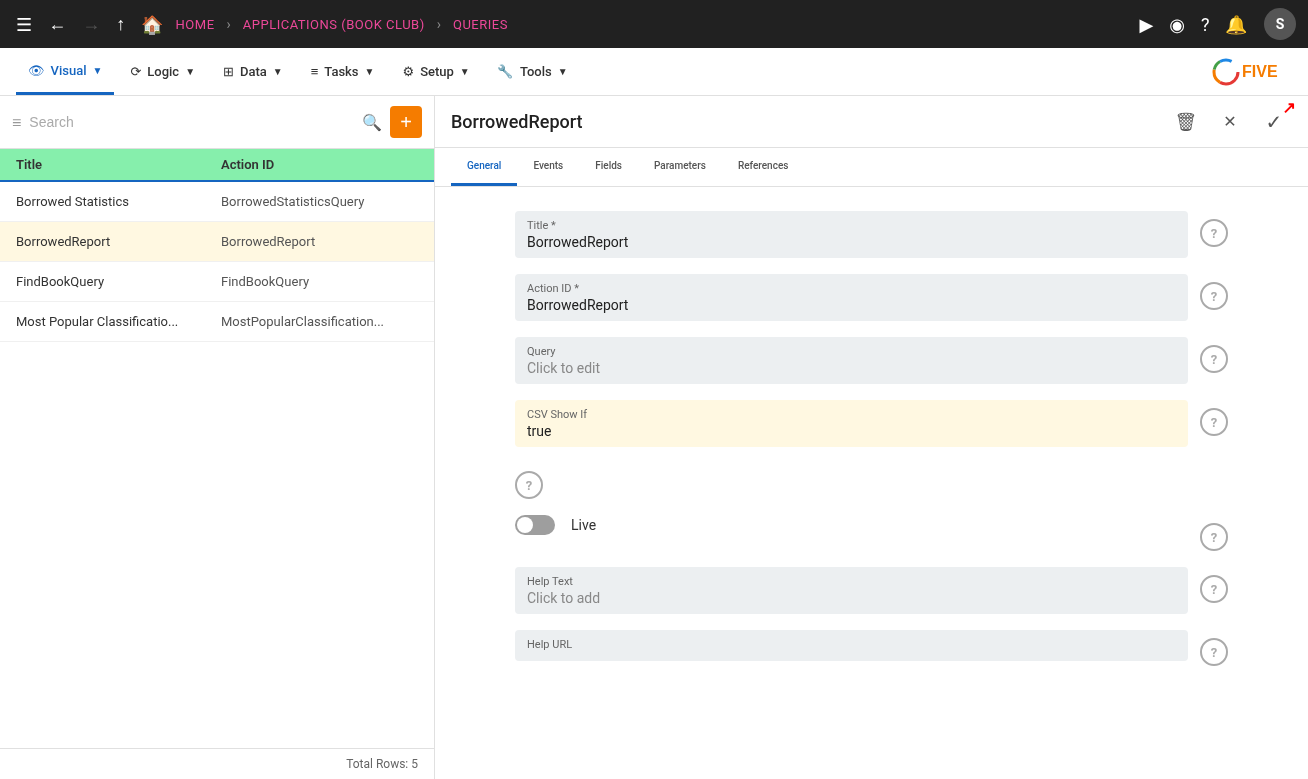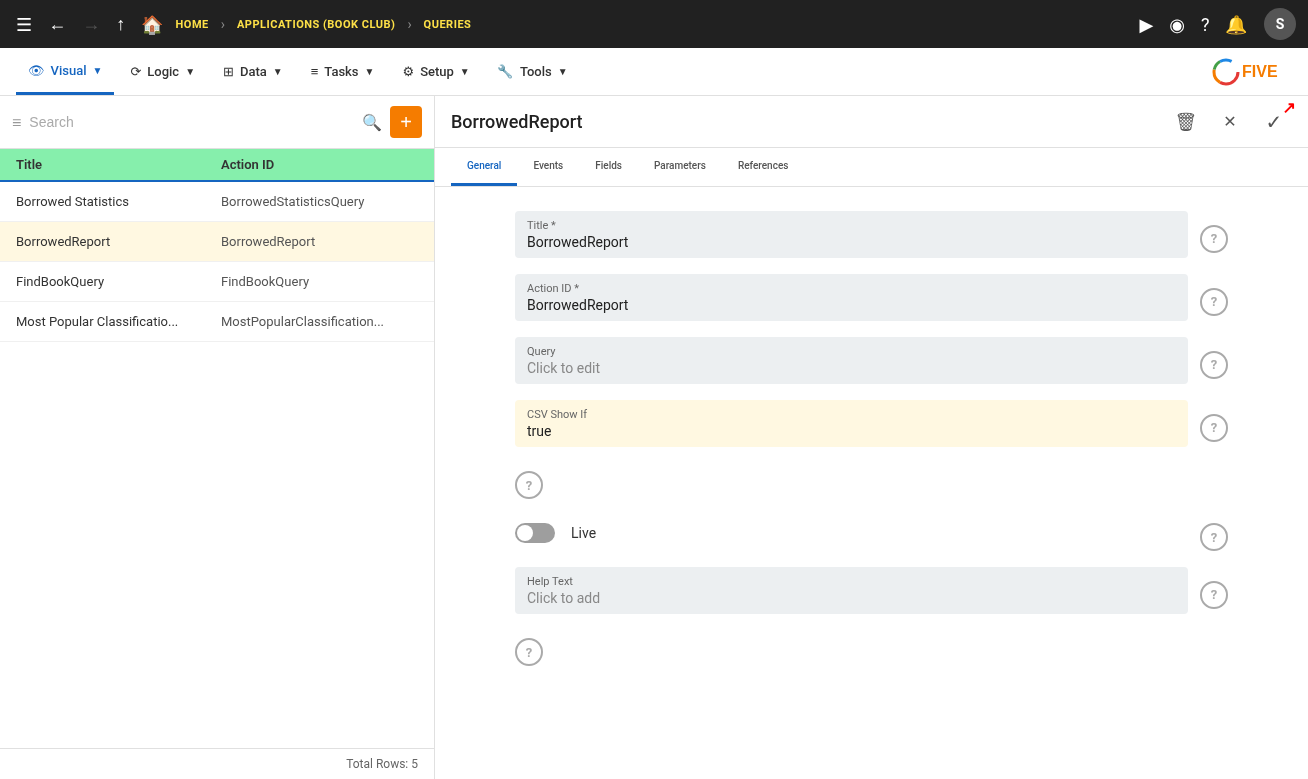--- a/index.html
+++ b/index.html
@@ -10,21 +10,21 @@
       background: #212121;
       color: #fff;
       height: 48px;
       display: flex;
       align-items: center;
       padding: 0 12px;
       gap: 8px;
     }
     .top-nav-icon { color: #fff; font-size: 18px; cursor: pointer; padding: 4px; }
     .top-nav-sep { color: #888; margin: 0 4px; }
-    .top-nav-breadcrumb { color: #fde047; font-size: 11px; font-weight: 700; letter-spacing: 0.5px; }
+    .top-nav-breadcrumb { color: #ec4899; font-size: 13px; font-weight: 400; letter-spacing: 0.5px; }
     .top-nav-right { margin-left: auto; display: flex; align-items: center; gap: 16px; }
     .top-nav-right-icon { color: #fff; font-size: 18px; cursor: pointer; }
     .top-nav-avatar {
       width: 32px; height: 32px; border-radius: 50%;
       background: #555; color: #fff; display: flex; align-items: center; justify-content: center;
       font-size: 14px; font-weight: bold; cursor: pointer;
     }
 
     
     .second-nav {
@@ -150,21 +150,21 @@
     
     .form-content {
       flex: 1; overflow-y: auto;
       padding: 24px 80px 24px 80px;
       display: flex;
       flex-direction: column;
       gap: 16px;
     }
     .form-row {
       display: flex;
-      align-items: center;
+      align-items: flex-start;
       gap: 12px;
     }
     .form-field {
       flex: 1;
       border: none;
       border-radius: 4px;
       background: #eceff1;
       padding: 8px 12px;
       position: relative;
     }
@@ -383,18 +383,22 @@
 
       <div class="form-row">
         <div class="form-field">
           <div class="form-field-label">Help Text</div>
           <div class="form-field-placeholder">Click to add</div>
         </div>
         <div class="help-icon">?</div>
       </div>
 
       <div class="form-row">
+        <div class="form-field">
+          <div class="form-field-label">Help URL</div>
+          <div class="form-field-value"></div>
+        </div>
         <div class="help-icon">?</div>
       </div>
 
     </div>
   </div>
 </div>
 
 </body></html>

